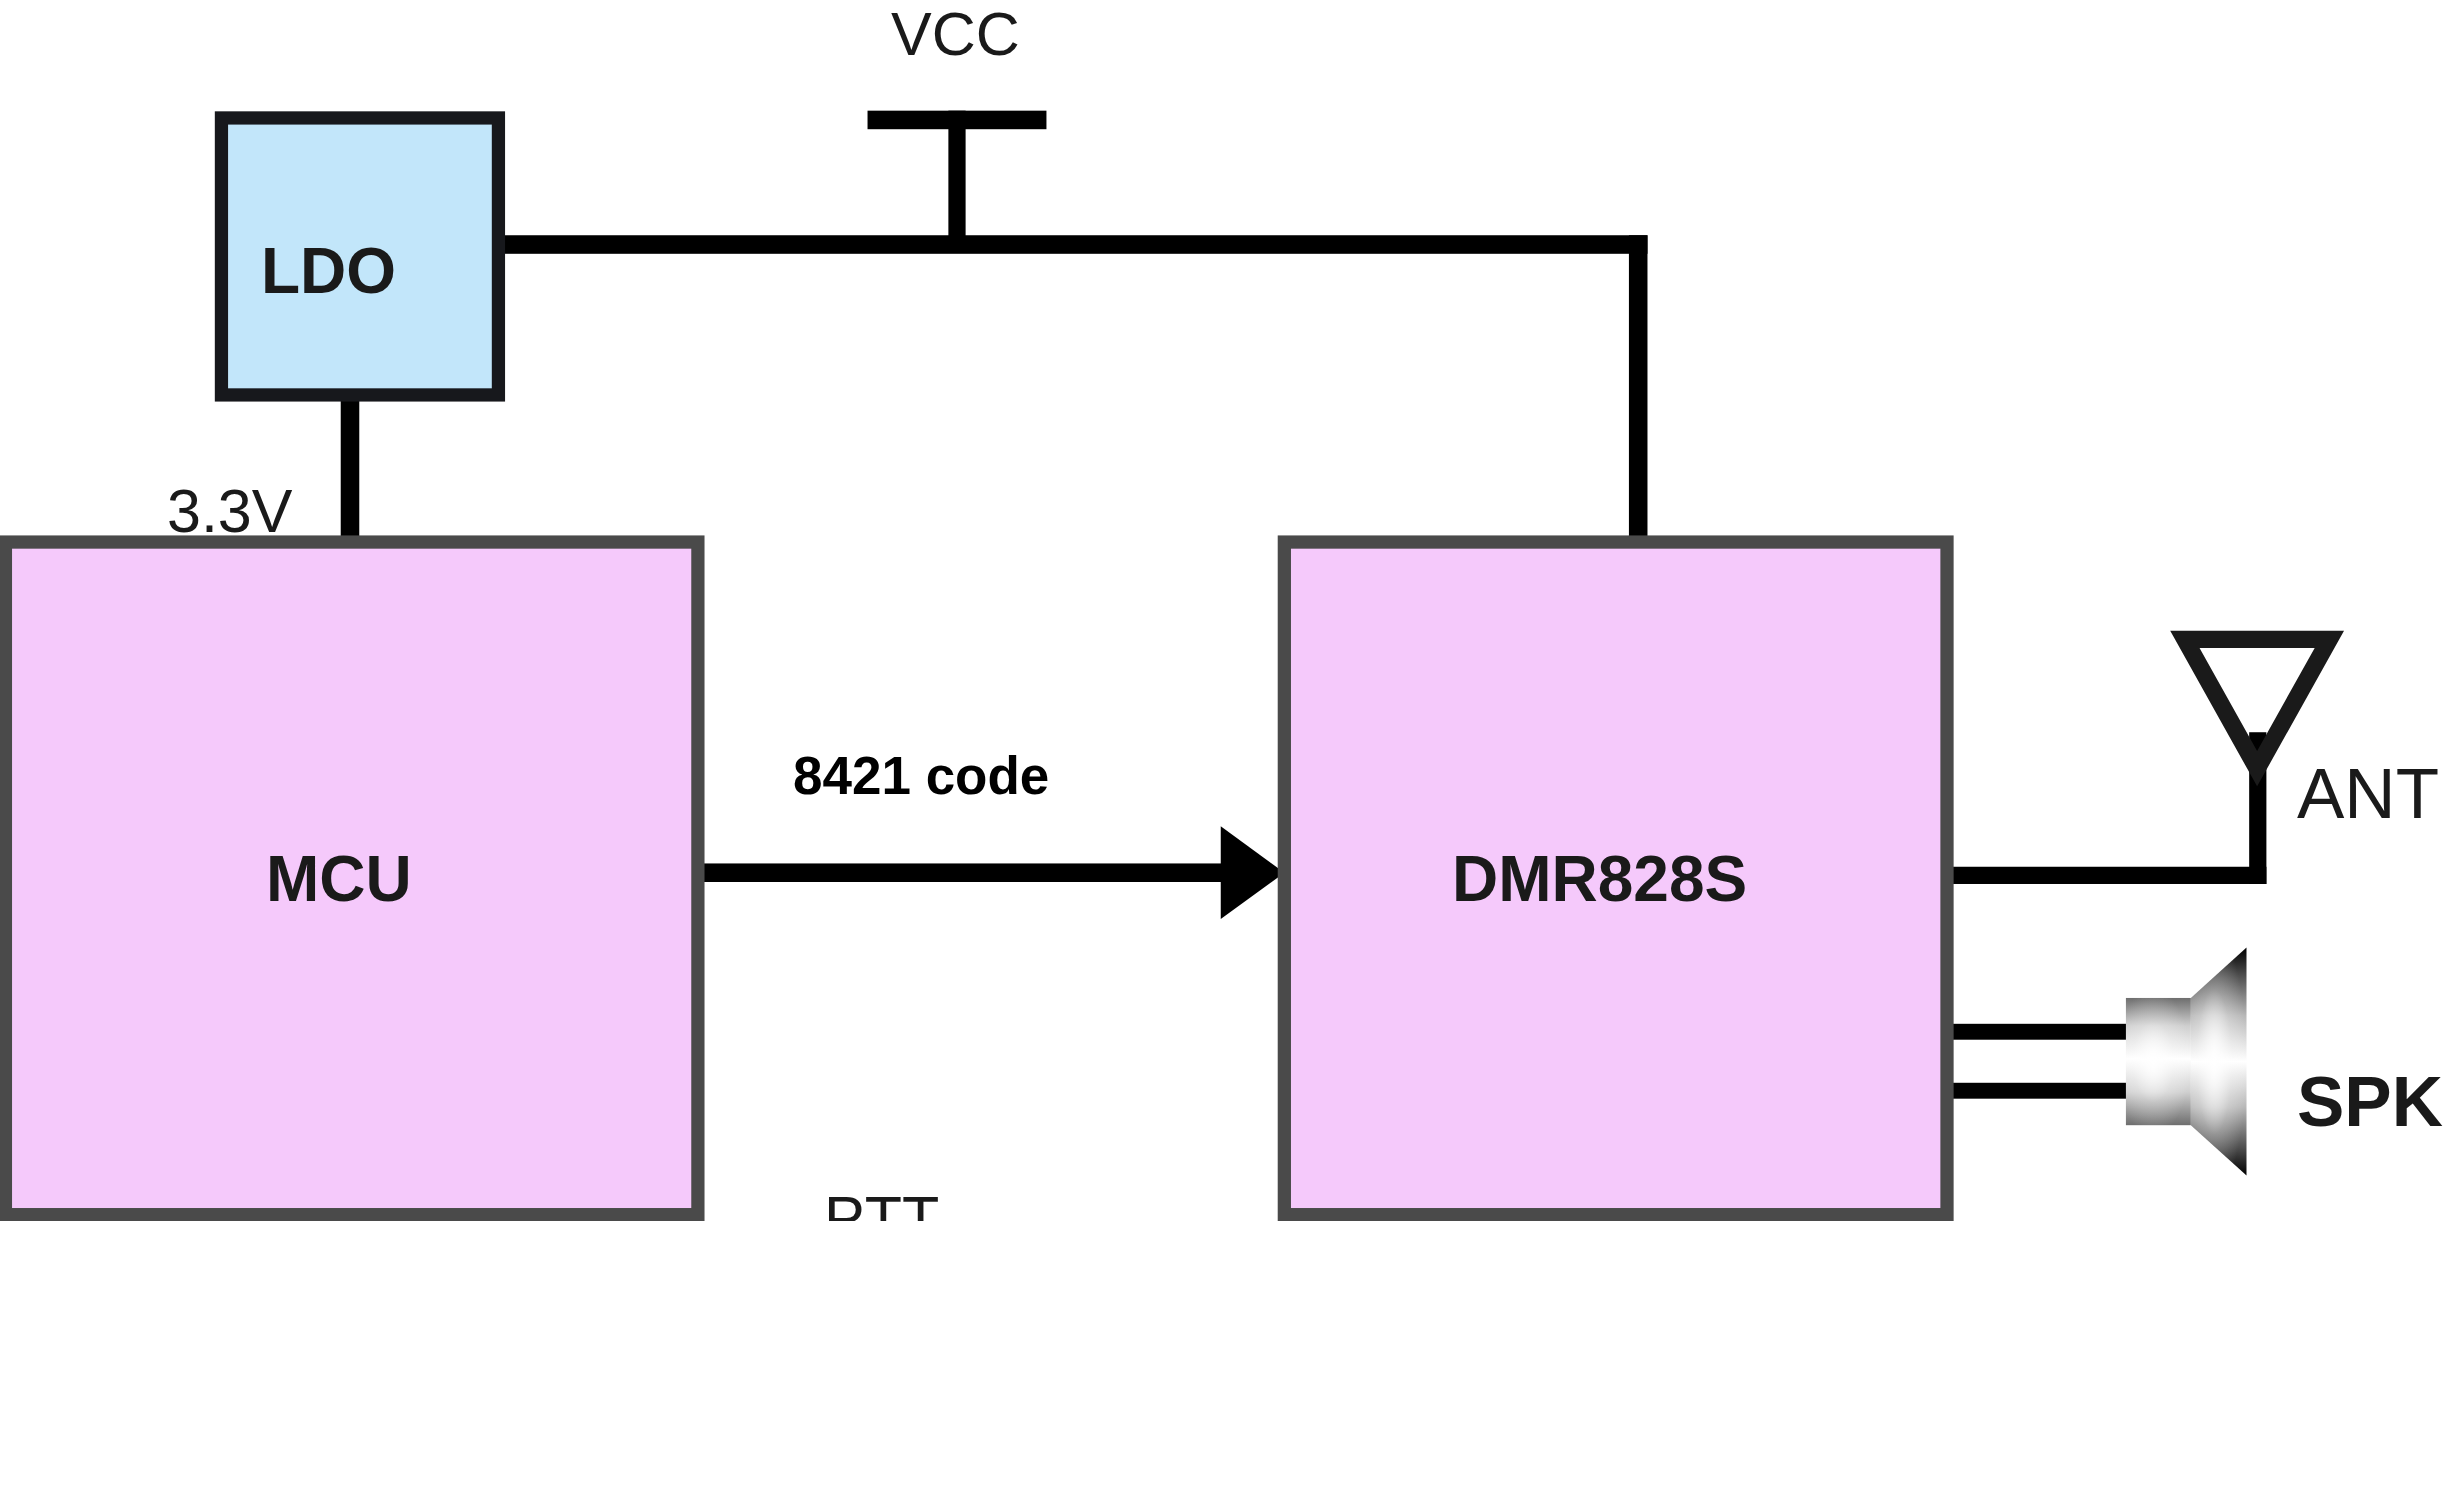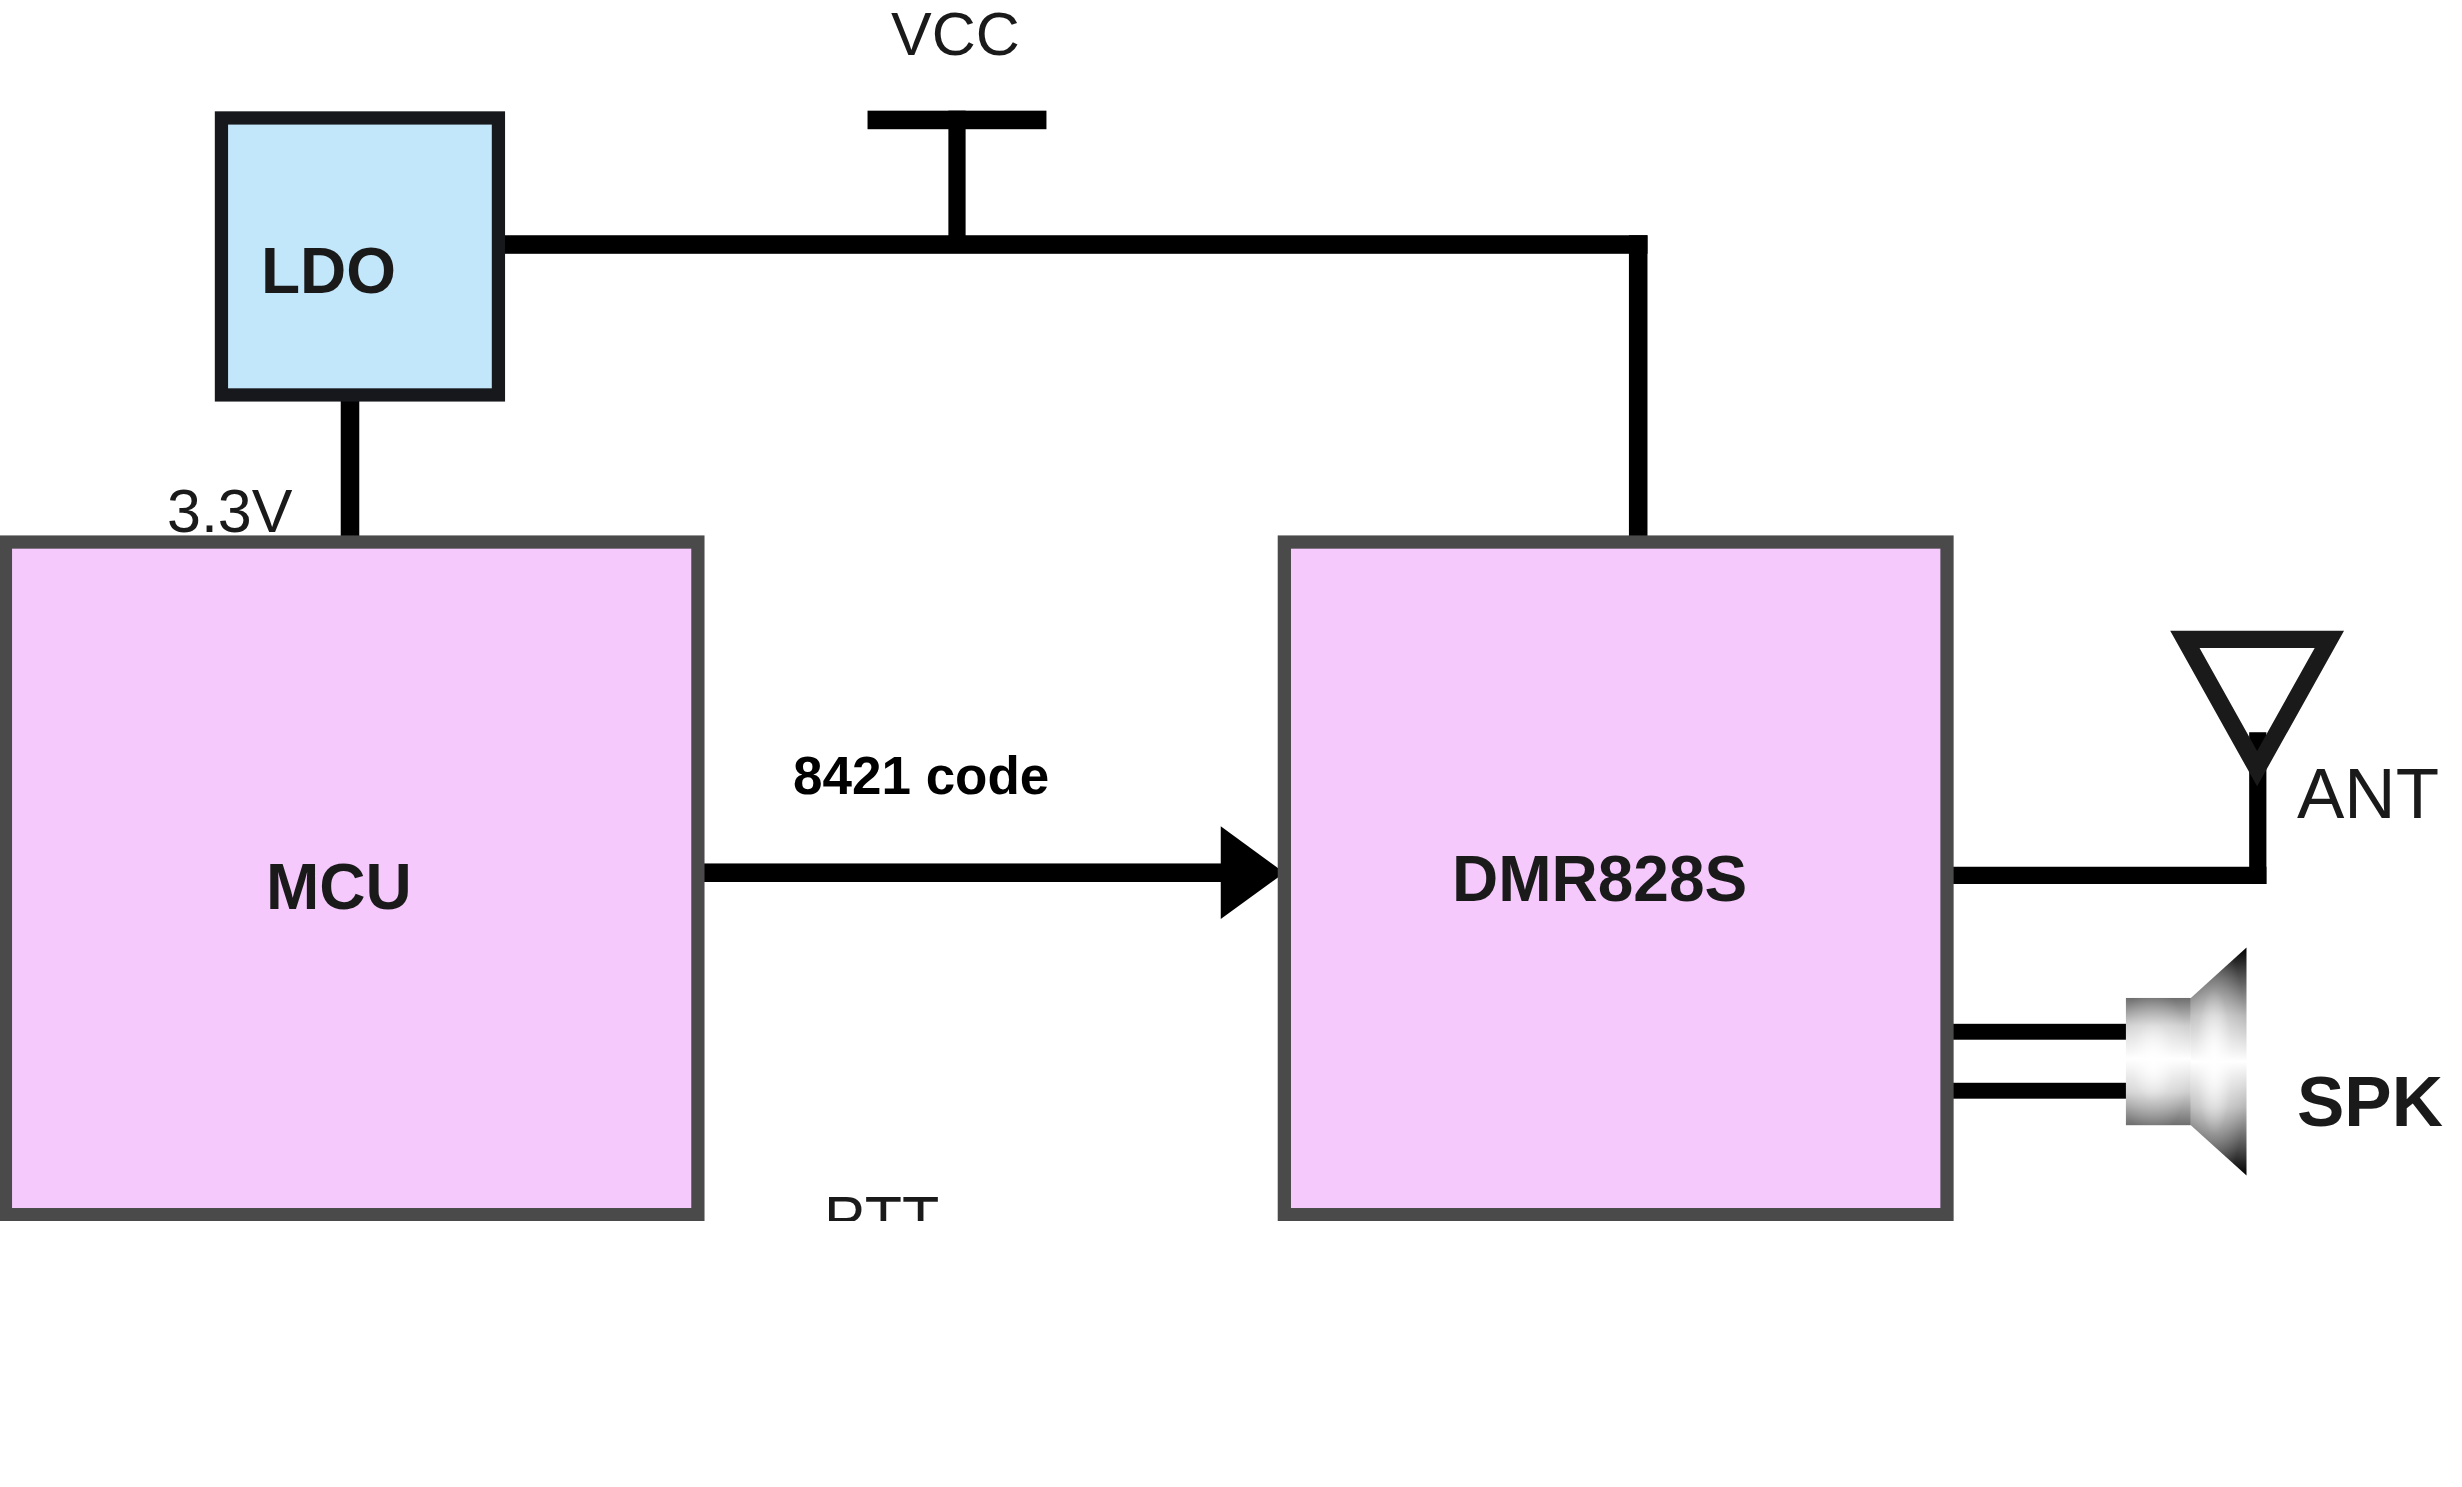--- a/index.html
+++ b/index.html
@@ -153,21 +153,21 @@
     </g>
 
   </svg>
 
   <div class="lbl netname" style="left:891px; top:4px;">VCC</div>
 
   <div class="lbl blockname" style="left:261px; top:227px;margin-top:12px;">LDO</div>
 
   <div class="lbl netname" style="left:167px; top:445px;margin-top:36px;">3.3V</div>
 
-  <div class="lbl blockname" style="left:266px; top:847px;margin-top:8px;">MCU</div>
+  <div class="lbl blockname" style="left:266px; top:847px;">MCU</div>
 
   <div class="lbl blockname" style="left:1452px; top:847px;">DMR828S</div>
 
   <div class="lbl signame" style="left:793px; top:749px;">8421 code</div>
 
   <div class="lbl netname" style="left:824px; top:1188px;">PTT</div>
 
   <div class="lbl portname" style="left:2297px; top:758px;">ANT</div>
 
   <div class="lbl portname" style="left:2297px; top:1066px;font-weight:bold;">SPK</div>

